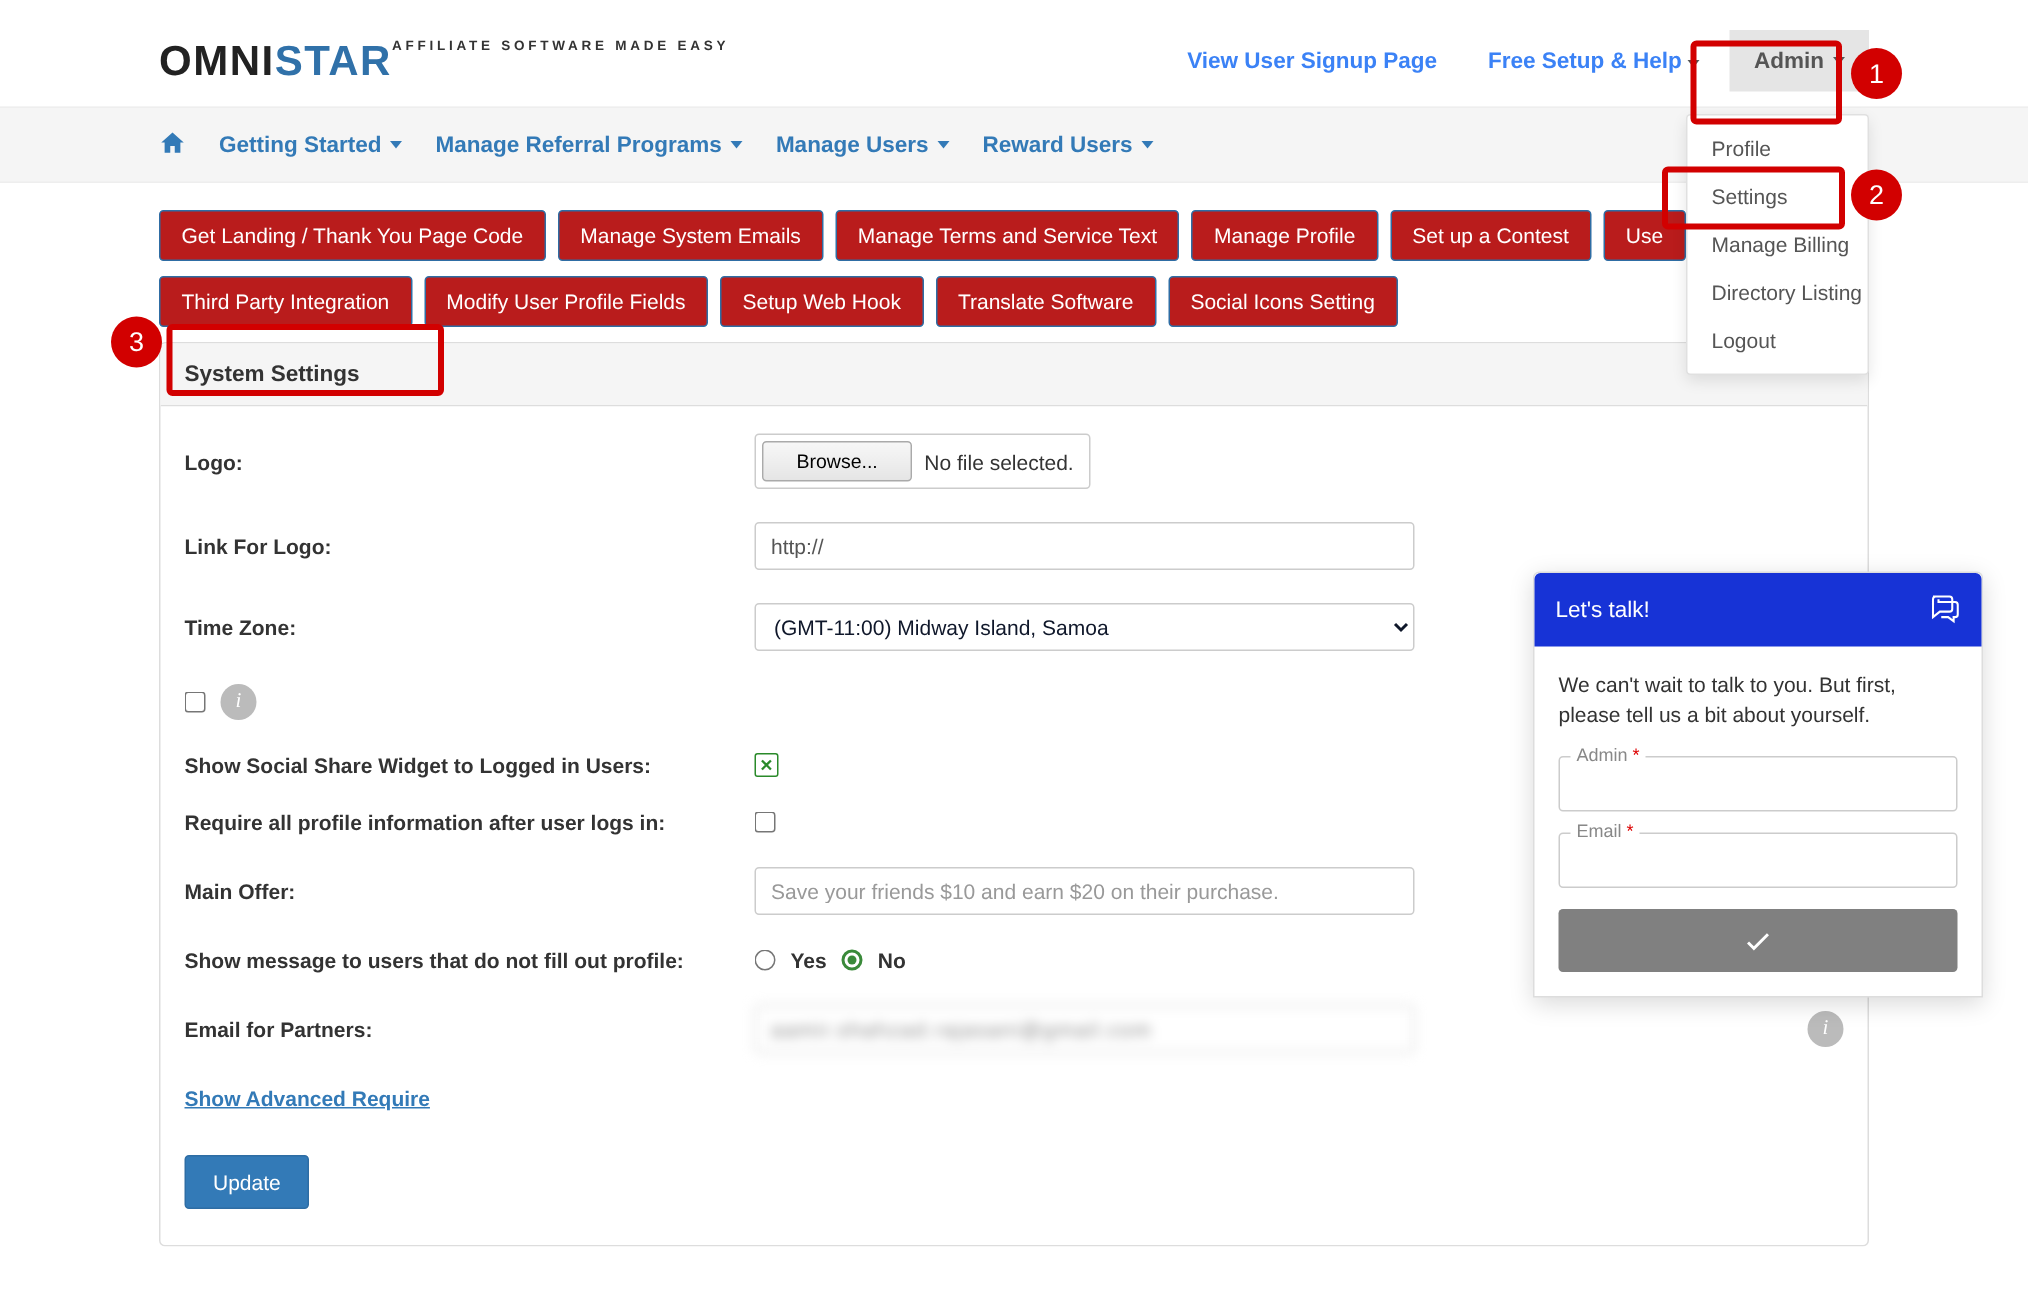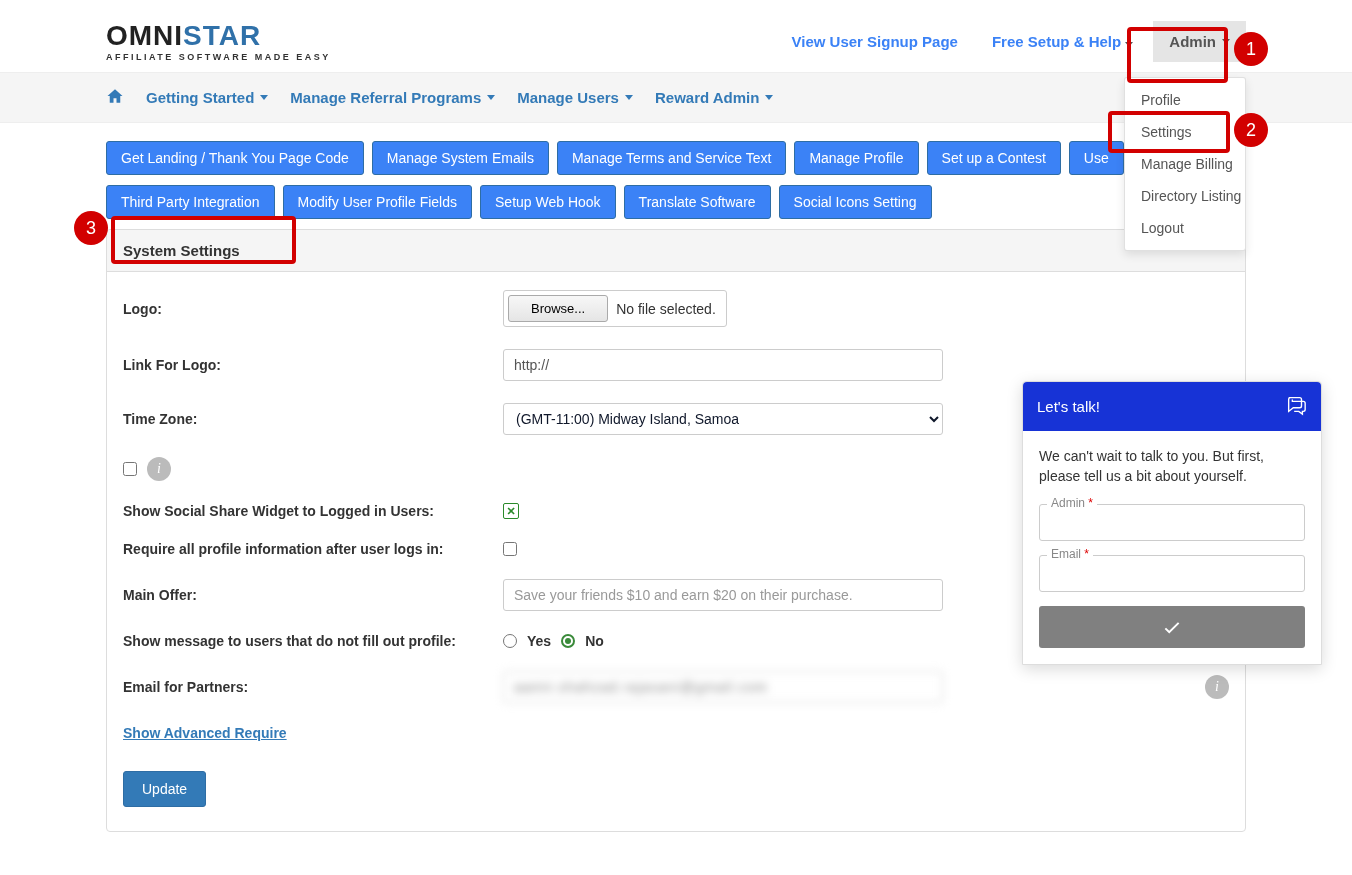--- a/index.html
+++ b/index.html
@@ -1,21 +1,21 @@
 <!DOCTYPE html>
 <html><head>
 <meta charset="utf-8">
 <style>
 * { box-sizing: border-box; margin: 0; padding: 0; }
 body { font-family: "Helvetica Neue", Helvetica, Arial, sans-serif; font-size: 14px; color: #333; background: #fff; }
 .container { width: 1140px; margin: 0 auto; }
 
 
 .top-header { padding: 20px 0 10px; display: flex; justify-content: space-between; align-items: center; }
-.logo { display: flex; flex-direction: column; }
+.logo { display: flex; flex-direction: row; }
 .logo-main { font-size: 28px; font-weight: bold; letter-spacing: 1px; color: #222; }
 .logo-main .star { color: #3071a9; }
 .logo-sub { font-size: 9px; letter-spacing: 2.5px; color: #333; font-weight: 600; }
 .top-right { display: flex; align-items: center; gap: 6px; }
 .top-link { color: #3b82f6; font-weight: 600; padding: 12px 14px; text-decoration: none; font-size: 15px; }
 .admin-btn-wrap { position: relative; }
 .admin-btn { background: #e5e5e5; border: none; padding: 12px 16px; font-weight: 600; color: #555; font-size: 15px; cursor: pointer; display: inline-flex; align-items: center; gap: 6px; }
 .caret { display: inline-block; width: 0; height: 0; border-left: 4px solid transparent; border-right: 4px solid transparent; border-top: 5px solid #555; }
 .caret-blue { border-top-color: #337ab7; }
 
@@ -23,21 +23,21 @@
 .dropdown-item { padding: 8px 16px; color: #555; font-size: 14px; white-space: nowrap; cursor: pointer; }
 
 
 .navbar { background: #f5f5f5; border-top: 1px solid #eee; border-bottom: 1px solid #eee; margin-bottom: 18px; }
 .navbar-inner { display: flex; align-items: center; gap: 22px; padding: 14px 0; }
 .home-icon svg { width: 18px; height: 18px; fill: #337ab7; }
 .nav-link { color: #337ab7; font-weight: 600; font-size: 15px; text-decoration: none; display: inline-flex; align-items: center; gap: 6px; }
 
 
 .btn-row { display: flex; flex-wrap: wrap; gap: 8px; margin-bottom: 10px; }
-.btn-blue { background: #3b82f6; color: #fff; border: 1px solid #2e6da4; padding: 8px 14px; border-radius: 3px; font-size: 14px; cursor: pointer; }
+.btn-blue { background: #b91c1c; color: #fff; border: 1px solid #2e6da4; padding: 8px 14px; border-radius: 3px; font-size: 14px; cursor: pointer; }
 
 
 .panel { border: 1px solid #ddd; border-radius: 4px; margin-top: 8px; }
 .panel-heading { background: #f5f5f5; border-bottom: 1px solid #ddd; padding: 12px 16px; font-weight: 600; font-size: 15px; color: #333; border-radius: 4px 4px 0 0; }
 .panel-body { padding: 18px 16px 24px; }
 .form-row { display: flex; align-items: center; margin-bottom: 22px; }
 .form-label { width: 380px; font-weight: 600; color: #333; font-size: 14px; flex-shrink: 0; }
 .form-ctl { flex: 1; display: flex; align-items: center; gap: 10px; }
 .text-input { width: 440px; padding: 7px 10px; border: 1px solid #ccc; border-radius: 3px; font-size: 14px; color: #555; }
 .text-input::placeholder { color: #999; }
@@ -121,21 +121,21 @@
         </a>
       <a href="#" class="nav-link">
           <span>Manage Referral Programs</span>
           <span class="caret caret-blue"></span>
         </a>
       <a href="#" class="nav-link">
           <span>Manage Users</span>
           <span class="caret caret-blue"></span>
         </a>
       <a href="#" class="nav-link">
-          <span>Reward Admin</span>
+          <span>Reward Users</span>
           <span class="caret caret-blue"></span>
         </a>
     </div>
   </div>
 </div>
 
 <div class="container">
   <div class="btn-row">
     <button class="btn-blue">Get Landing / Thank You Page Code</button>
     <button class="btn-blue">Manage System Emails</button>

